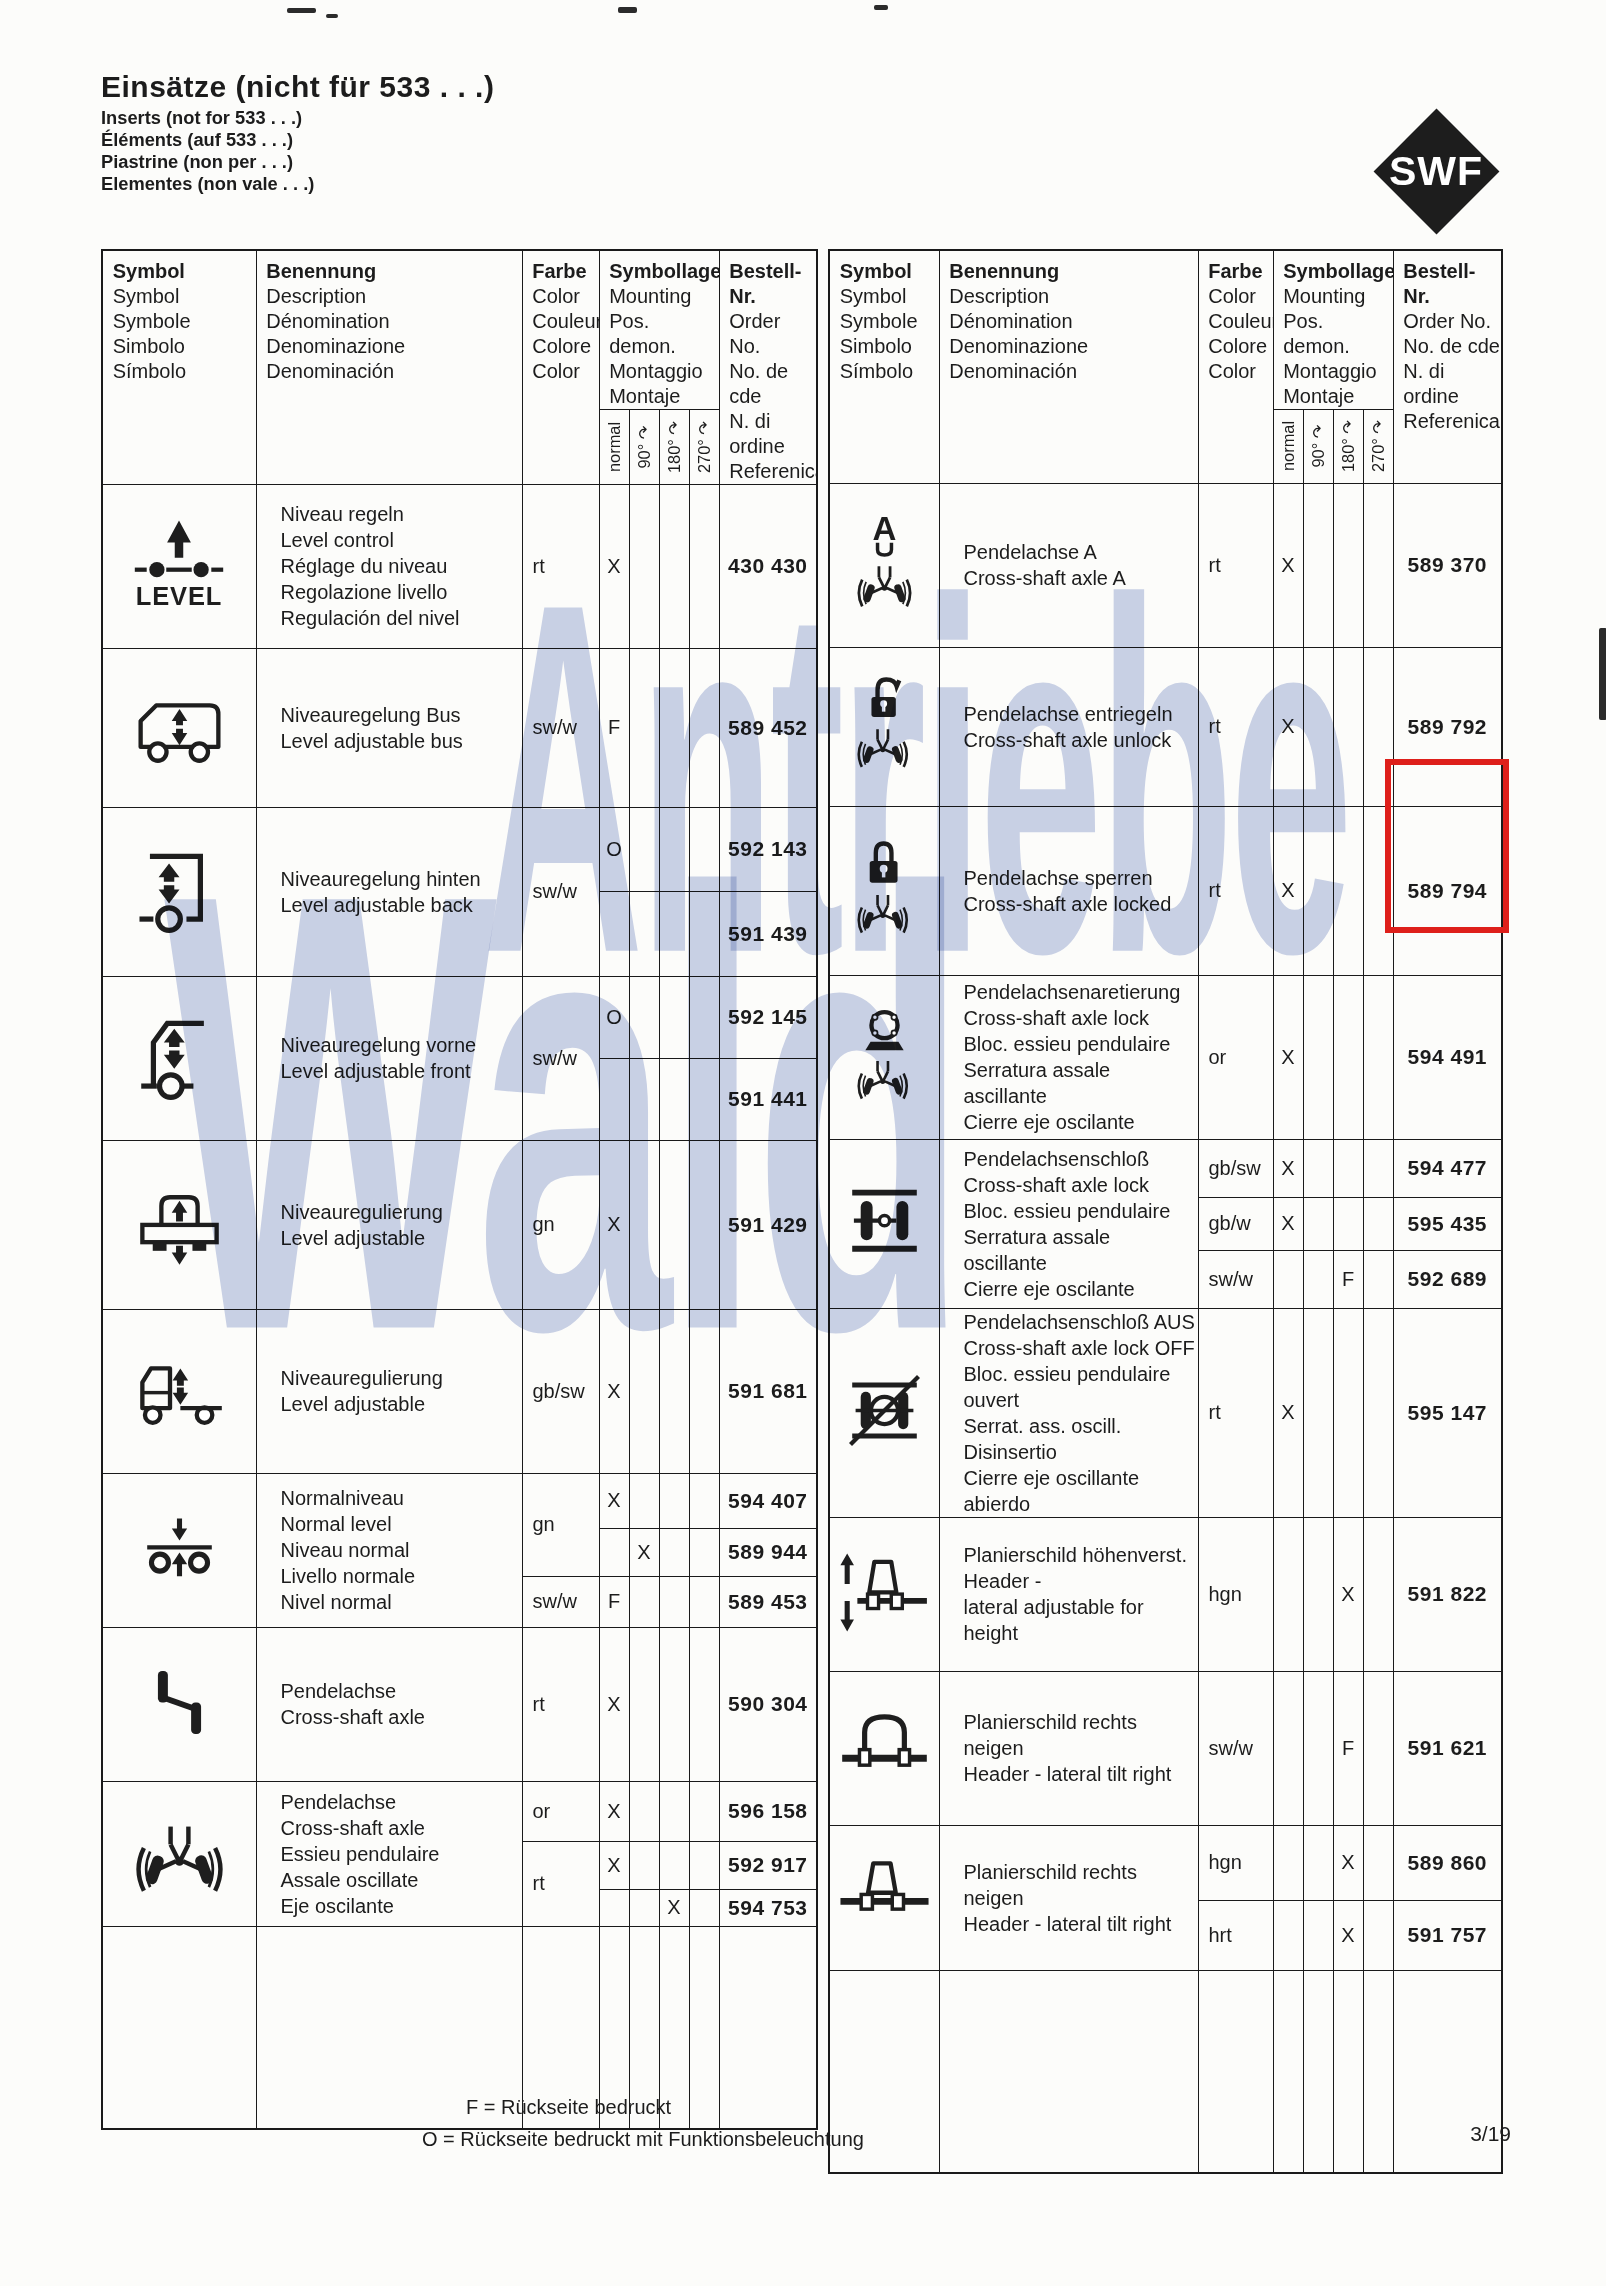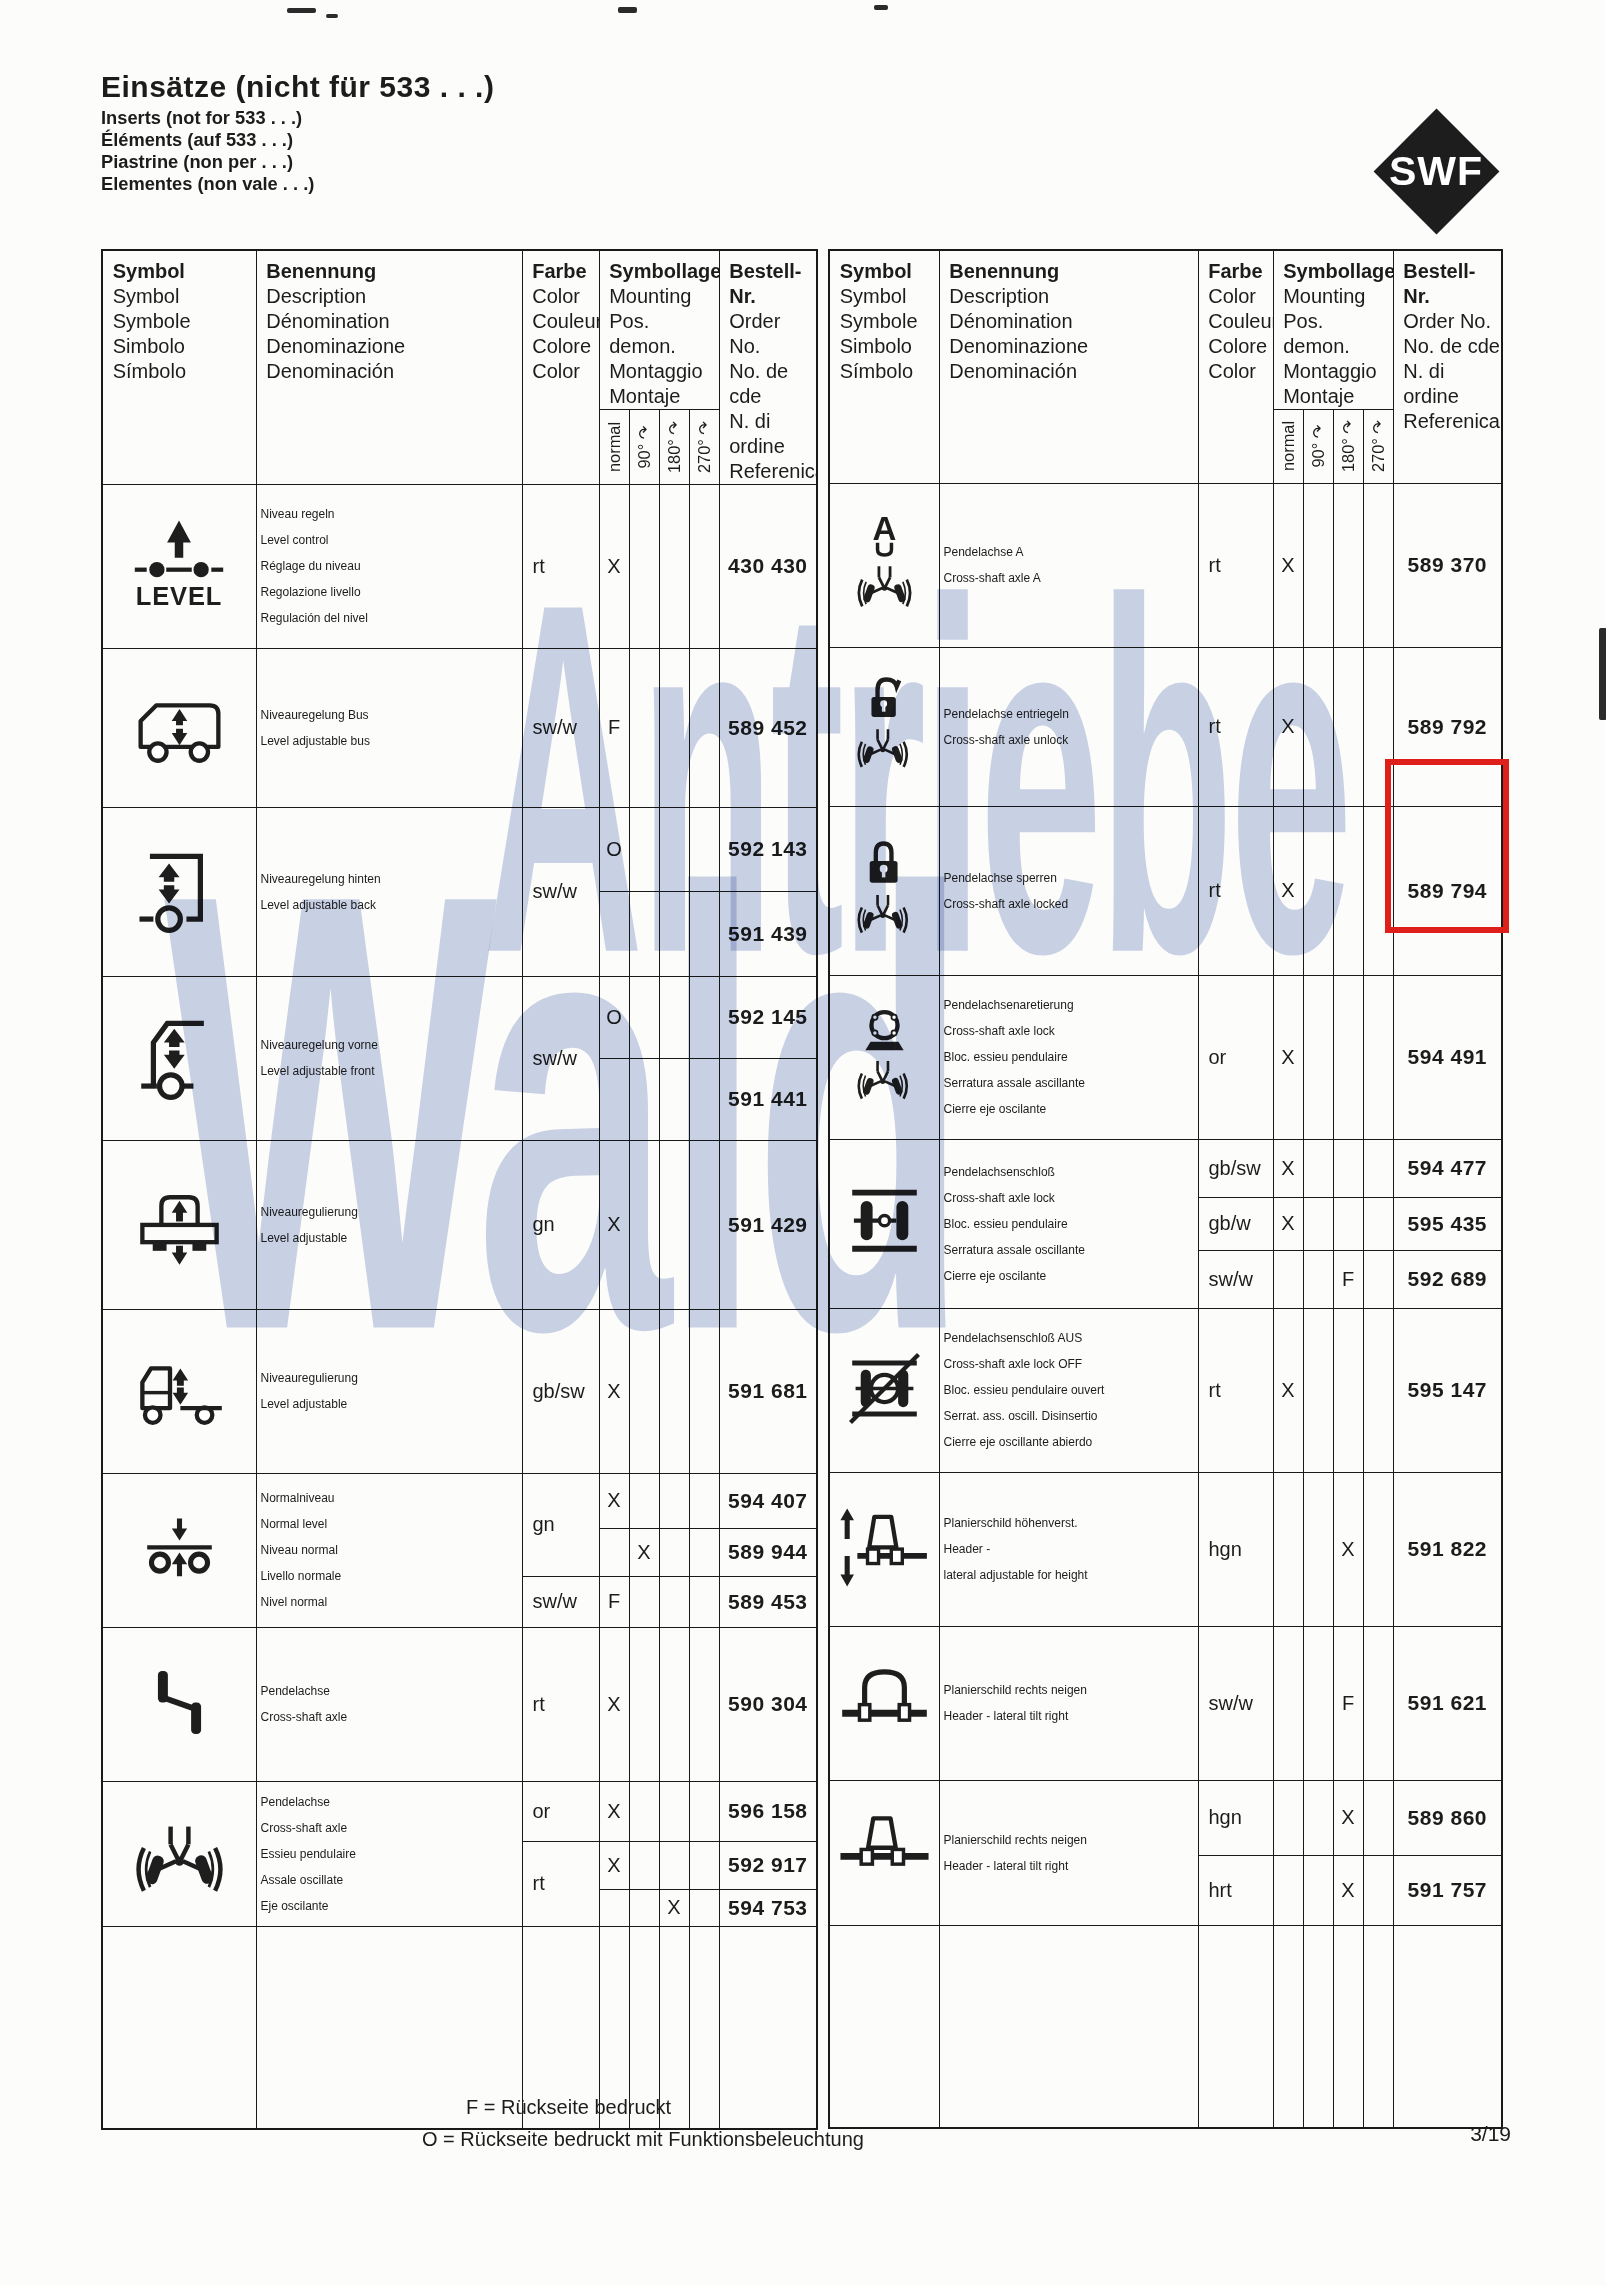--- a/index.html
+++ b/index.html
@@ -19,21 +19,21 @@
     color:#ffffff;font-size:41px;font-weight:bold;letter-spacing:1px;}
   
   .ptable{position:absolute;border-collapse:collapse;table-layout:fixed;z-index:2;border:2.9px solid #1a1a1a;}
   .ptable td,.ptable th{border:1.9px solid #1a1a1a;padding:0;overflow:hidden;}
   th.hcell{vertical-align:top;text-align:left;padding:7.7px 0 0 9.7px;font-weight:normal;font-size:20px;line-height:25px;}
   th.hcell .b{font-weight:bold;}
   th.sub{position:relative;}
   .rot{position:absolute;left:50%;top:50%;transform:translate(-50%,-50%) rotate(-90deg);
     font-size:16.4px;font-weight:normal;white-space:nowrap;}
   td.sym{text-align:center;vertical-align:middle;}
-  td.desc{vertical-align:middle;padding-left:4px;font-size:12px;line-height:26px;}
+  td.desc{vertical-align:middle;padding-left:24px;font-size:20px;line-height:26px;}
   td.colr{vertical-align:middle;padding-left:10px;font-size:20px;}
   td.mk{text-align:center;vertical-align:middle;font-size:20px;}
   td.ord{text-align:center;vertical-align:middle;font-size:21px;font-weight:bold;letter-spacing:0.5px;}
   .iconwrap{display:inline-block;}
   
   .wm{position:absolute;font-weight:bold;mix-blend-mode:multiply;opacity:.5;z-index:4;
     transform-origin:top left;pointer-events:none;line-height:1;}
   #wm1{left:164px;top:801px;font-size:415px;transform:scale(.85,1.5);letter-spacing:-9.7px;}
   #wm2{left:483px;top:529px;font-size:285px;transform:scale(.78,1.75);letter-spacing:-5.8px;}
   

